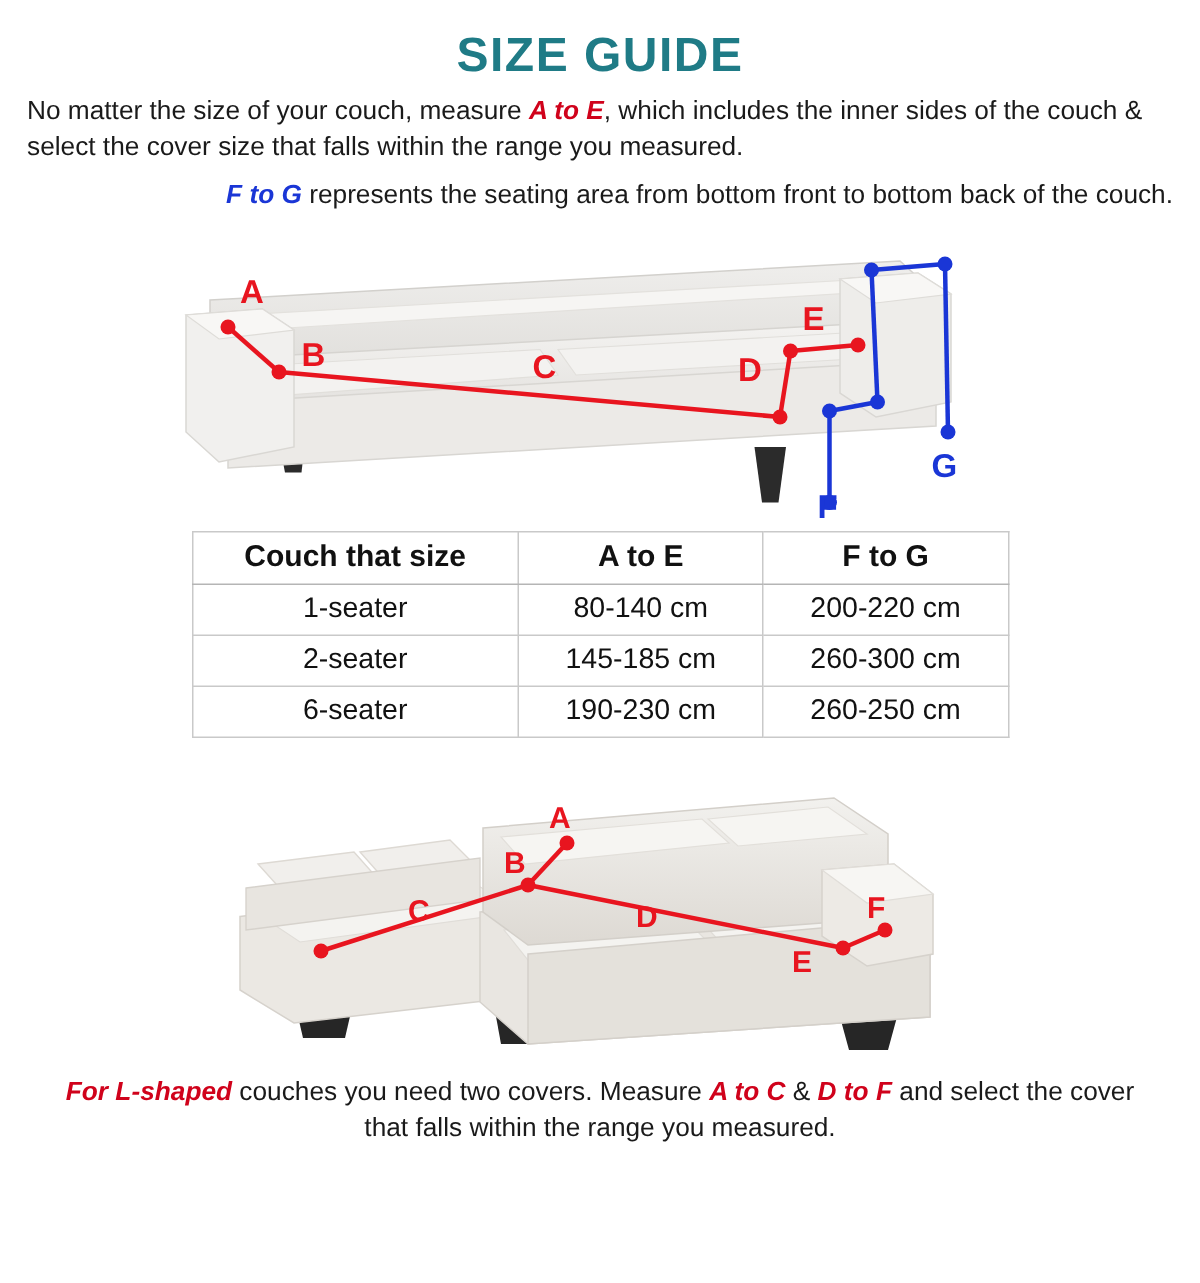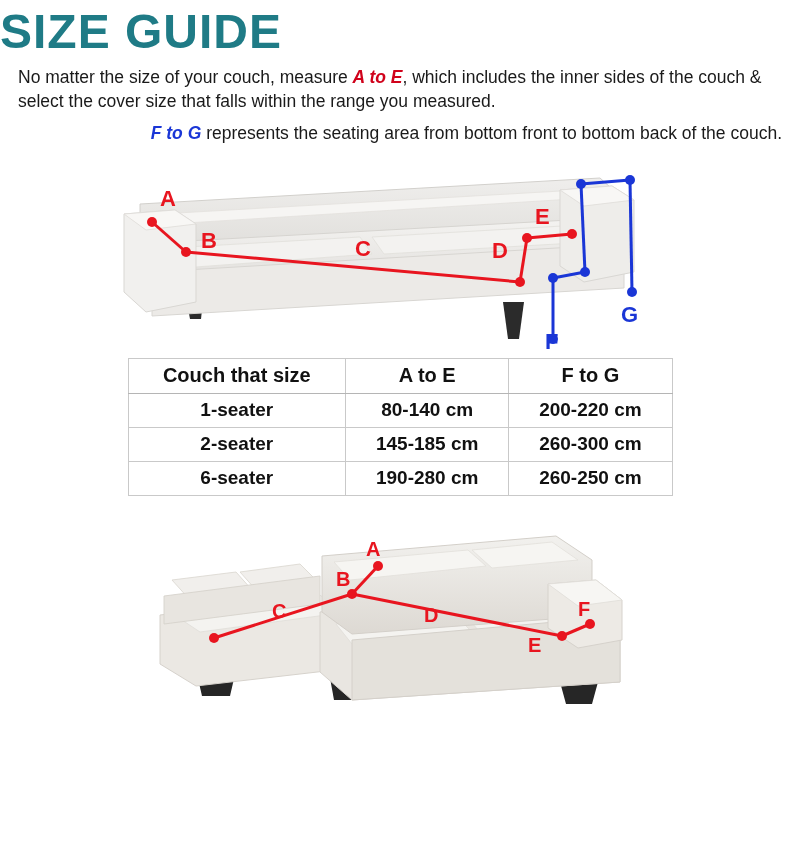--- a/index.html
+++ b/index.html
@@ -7,26 +7,27 @@
     margin: 0; padding: 0;
     width: 800px; height: 855px;
     background: #ffffff;
     font-family: "Liberation Sans", sans-serif;
     color: #111111;
     overflow: hidden;
   }
   .page { position: relative; width: 800px; height: 855px; }
 
   .title {
-    font-size: 48px;
+    text-align: center;
+    font-size: 32px;
     font-weight: bold;
     letter-spacing: 1px;
     color: #1f7b86;
     line-height: 1;
-    padding-top: 8px;
+    padding-top: 20px;
   }
 
   .intro {
     text-align: left;
     font-size: 17.5px;
     line-height: 1.35;
     color: #1a1a1a;
     padding: 10px 18px 0 18px;
   }
   .intro .hl { color: #d0021b; font-weight: bold; font-style: italic; }
@@ -60,21 +61,21 @@
     border: 1px solid #c9c9c9;
     text-align: center;
     padding: 5px 4px 6px 4px;
     color: #111;
   }
   table.sizes thead th {
     font-weight: bold;
     font-size: 20px;
     border-bottom: 1px solid #b5b5b5;
   }
-  table.sizes tbody td { font-weight: bold; }
+  table.sizes tbody td { font-weight: normal; }
   table.sizes col.c1 { width: 40%; }
   table.sizes col.c2 { width: 30%; }
   table.sizes col.c3 { width: 30%; }
 
   .footnote {
     text-align: center;
     font-size: 17.5px;
     line-height: 1.4;
     padding: 4px 40px 0 40px;
     color: #1a1a1a;
@@ -186,21 +187,21 @@
           <td>80-140 cm</td>
           <td>200-220 cm</td>
         </tr>
         <tr>
           <td>2-seater</td>
           <td>145-185 cm</td>
           <td>260-300 cm</td>
         </tr>
         <tr>
           <td>6-seater</td>
-          <td>190-280 cm</td>
+          <td>190-230 cm</td>
           <td>260-250 cm</td>
         </tr>
       </tbody>
     </table>
   </div>
 
   <div class="figure2">
     <svg class="figsvg" width="800" height="215" viewBox="0 0 800 215">
       <defs>
         <linearGradient id="lG" x1="0" y1="0" x2="0" y2="1">
@@ -249,14 +250,17 @@
 
       <text x="366" y="56" fill="#e8151f" font-family="Liberation Sans, sans-serif" font-size="20" font-weight="bold">A</text>
       <text x="336" y="86" fill="#e8151f" font-family="Liberation Sans, sans-serif" font-size="20" font-weight="bold">B</text>
       <text x="272" y="118" fill="#e8151f" font-family="Liberation Sans, sans-serif" font-size="20" font-weight="bold">C</text>
       <text x="424" y="122" fill="#e8151f" font-family="Liberation Sans, sans-serif" font-size="20" font-weight="bold">D</text>
       <text x="528" y="152" fill="#e8151f" font-family="Liberation Sans, sans-serif" font-size="20" font-weight="bold">E</text>
       <text x="578" y="116" fill="#e8151f" font-family="Liberation Sans, sans-serif" font-size="20" font-weight="bold">F</text>
     </svg>
   </div>
 
+  <div class="footnote">
+    <span class="hl">For L-shaped</span><span> couches you need two covers. Measure </span><span class="hl">A to C</span><span> &amp; </span><span class="hl">D to F</span><span> and select the cover that falls within the range you measured.</span>
+  </div>
 
 </div>
 
 </body></html>

